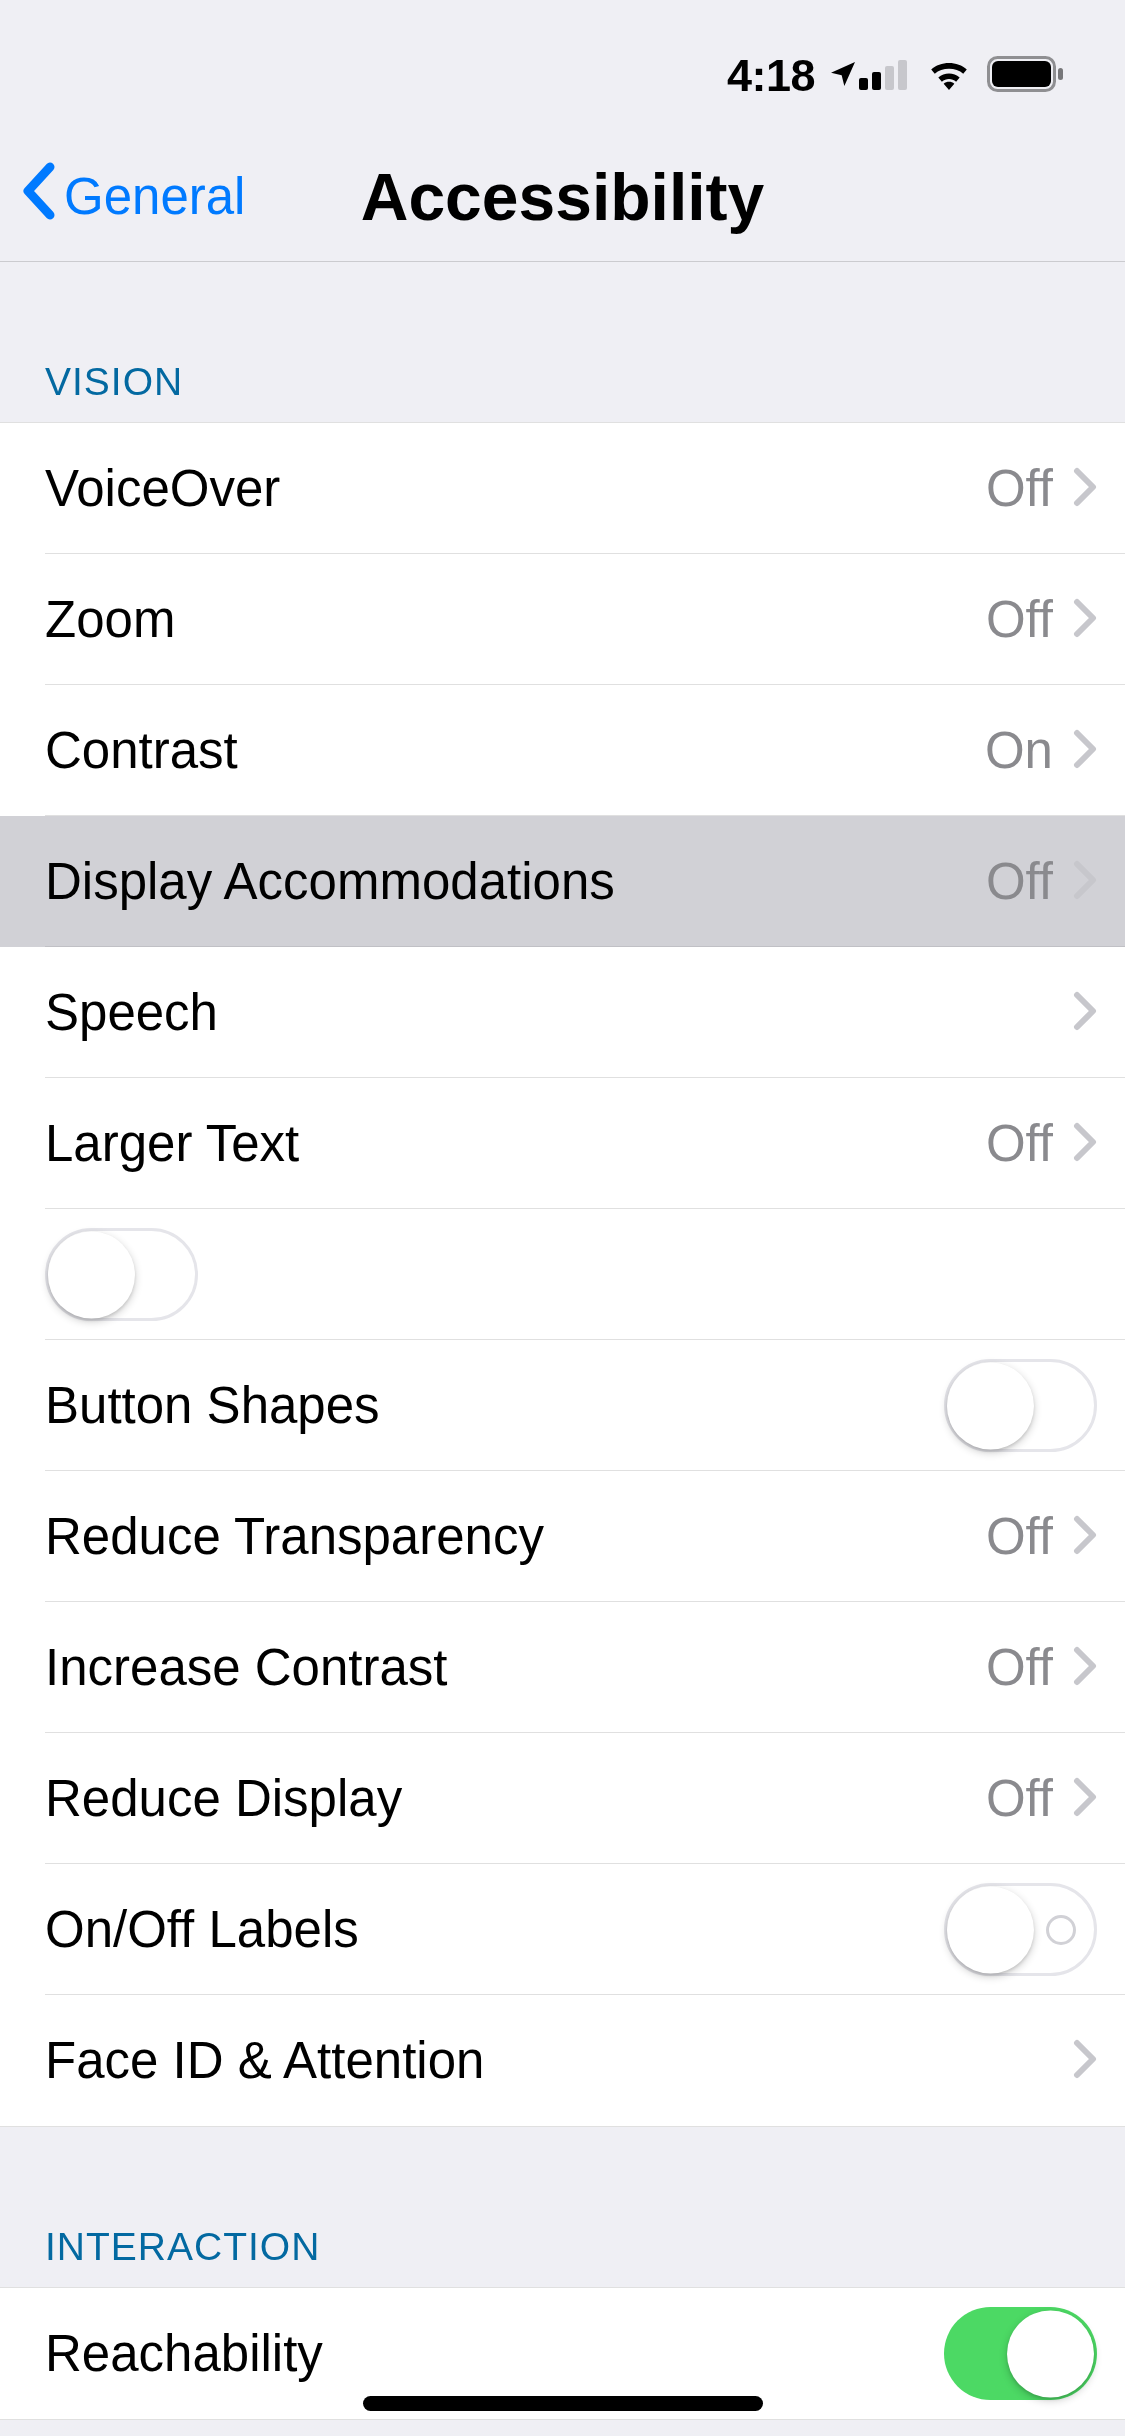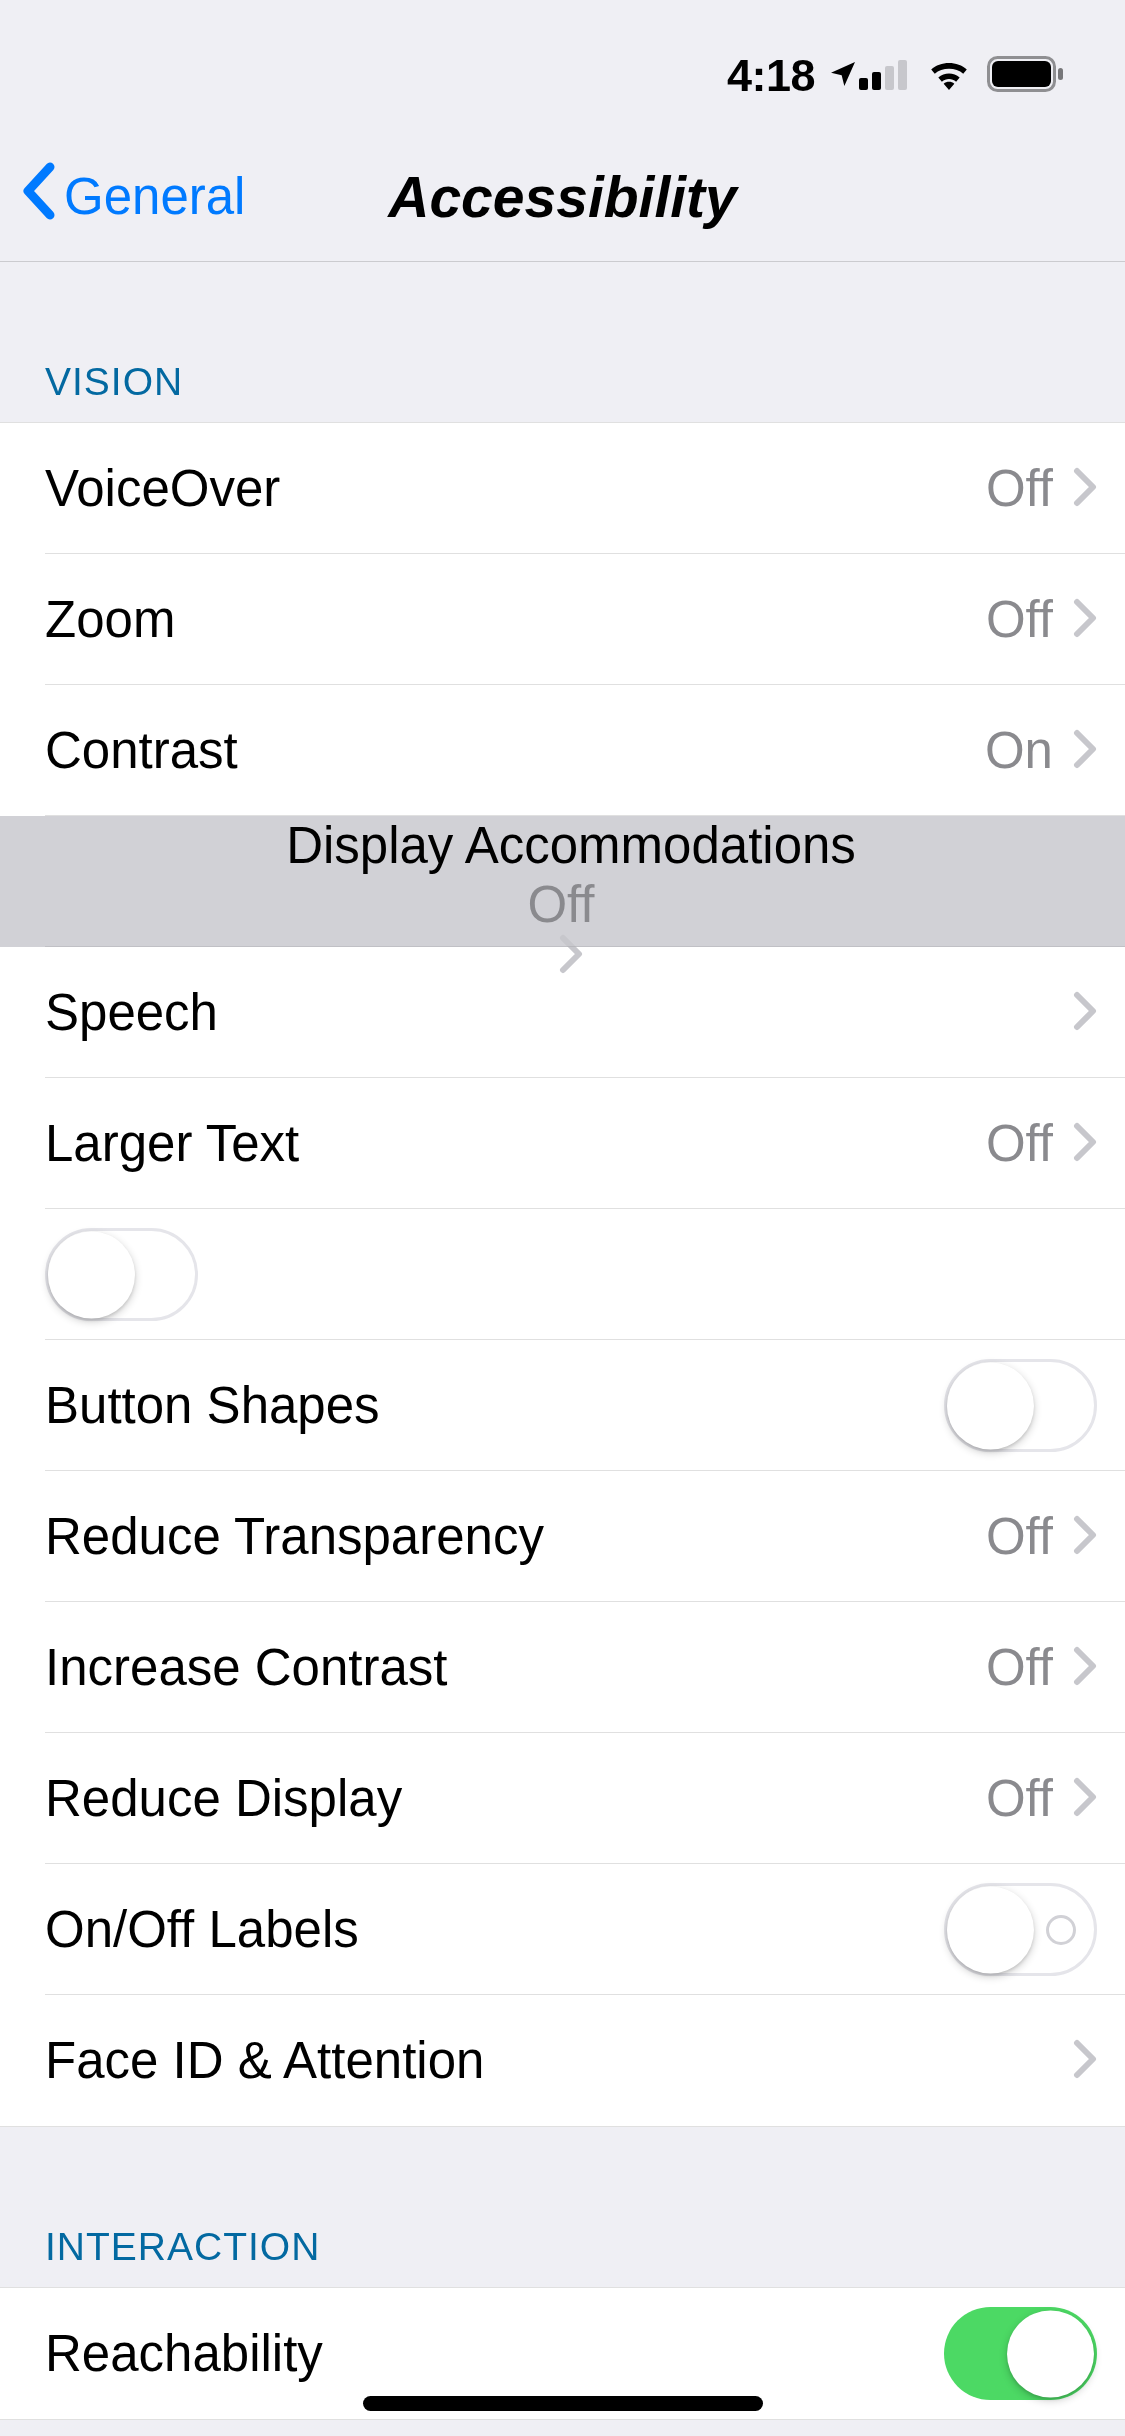--- a/index.html
+++ b/index.html
@@ -50,24 +50,23 @@
       align-items: center;
       padding-left: 20px;
       gap: 8px;
       color: #007aff;
       font-size: 51px;
     }
     .nav-title {
       position: absolute;
       left: 50%;
       transform: translateX(-50%);
-      font-size: 57px;
+      font-size: 66px;
       font-weight: 600;
       color: #000;
-      font-style: italic;
     }
     .section-header {
       padding: 98px 45px 18px 45px;
       font-size: 39px;
       color: #0369a1;
       letter-spacing: 1px;
     }
     .list {
       background: #fff;
       border-top: 1px solid rgba(0,0,0,0.12);
@@ -75,21 +74,20 @@
     }
     .row {
       height: 131px;
       display: flex;
       align-items: center;
       padding: 0 28px 0 45px;
       position: relative;
     }
     .row.highlighted {
       background: #d1d1d6;
-      flex-direction: column;
     }
     .row:not(:last-child)::after {
       content: "";
       position: absolute;
       left: 45px;
       right: 0;
       bottom: 0;
       height: 1px;
       background: rgba(0,0,0,0.12);
     }

